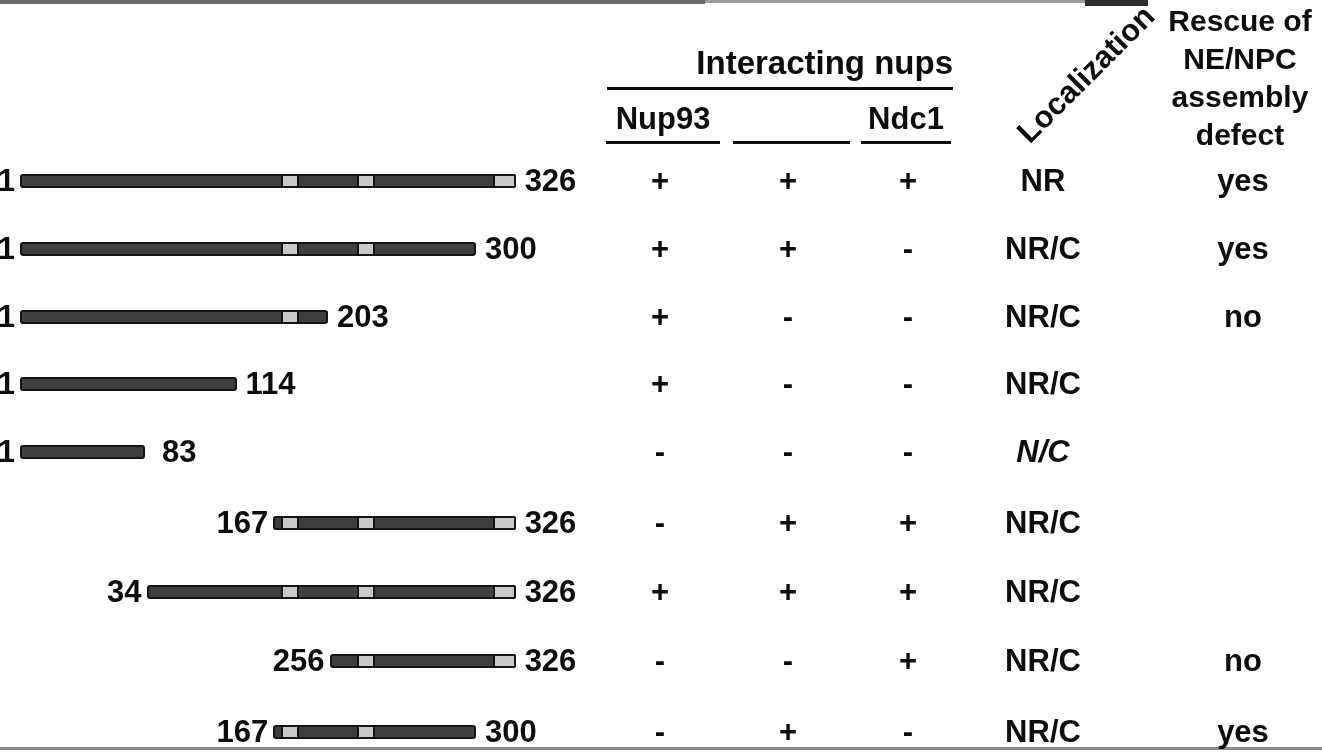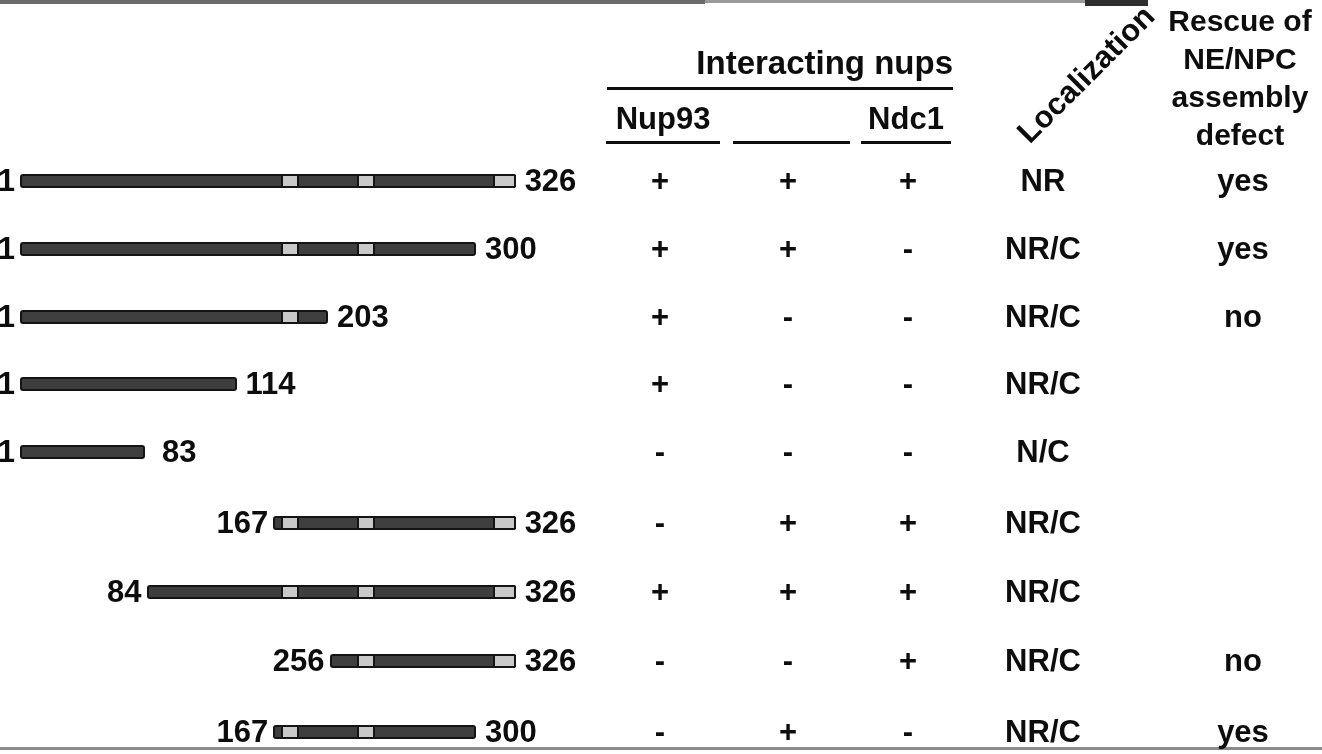--- a/index.html
+++ b/index.html
@@ -125,39 +125,39 @@
         <div class="cell" style="left: 968px; top: 362px; width: 150px;">NR/C</div>
         <div class="cell" style="left: 1168px; top: 362px; width: 150px;"></div>
       </div>
       <div>
         <div class="res-label" style="left: -89px; top: 432px; width: 104px; text-align: right;">1</div>
         <div class="bar" style="left: 20px; top: 445px; width: 125.05px; background: rgb(63, 63, 63); border-color: rgb(20, 20, 20);"></div>
         <div class="res-label" style="left: 154.05px; top: 432px; width: 130px; text-align: left; margin-left: 8px;">83</div>
         <div class="cell" style="left: 625px; top: 430px; width: 70px;">-</div>
         <div class="cell" style="left: 753px; top: 430px; width: 70px;">-</div>
         <div class="cell" style="left: 873px; top: 430px; width: 70px;">-</div>
-        <div class="cell" style="left: 968px; top: 430px; width: 150px;">N/C</div>
+        <div class="cell" style="left: 968px; top: 430px; width: 150px; font-style: italic;">N/C</div>
         <div class="cell" style="left: 1168px; top: 430px; width: 150px;"></div>
       </div>
       <div>
         <div class="res-label" style="left: 164.15px; top: 503px; width: 104px; text-align: right;">167</div>
         <div class="bar" style="left: 273.15px; top: 516px; width: 242.475px; background: rgb(63, 63, 63); border-color: rgb(20, 20, 20);">
           <div class="band" style="left: 5.625px; width: 18.3px; background: rgb(201, 201, 201); border-color: rgb(20, 20, 20);"></div>
           <div class="band" style="left: 81.875px; width: 18.3px; background: rgb(201, 201, 201); border-color: rgb(20, 20, 20);"></div>
           <div class="band" style="left: 217.6px; width: 22.875px; background: rgb(201, 201, 201); border-color: rgb(20, 20, 20);"></div>
         </div>
         <div class="res-label" style="left: 524.625px; top: 503px; width: 130px; text-align: left;">326</div>
         <div class="cell" style="left: 625px; top: 501px; width: 70px;">-</div>
         <div class="cell" style="left: 753px; top: 501px; width: 70px;">+</div>
         <div class="cell" style="left: 873px; top: 501px; width: 70px;">+</div>
         <div class="cell" style="left: 968px; top: 501px; width: 150px;">NR/C</div>
         <div class="cell" style="left: 1168px; top: 501px; width: 150px;"></div>
       </div>
       <div>
-        <div class="res-label" style="left: 37.575px; top: 572px; width: 104px; text-align: right;">84</div>
+        <div class="res-label" style="left: 37.575px; top: 572px; width: 104px; text-align: right;">34</div>
         <div class="bar" style="left: 146.575px; top: 585px; width: 369.05px; background: rgb(63, 63, 63); border-color: rgb(20, 20, 20);">
           <div class="band" style="left: 132.2px; width: 18.3px; background: rgb(201, 201, 201); border-color: rgb(20, 20, 20);"></div>
           <div class="band" style="left: 208.45px; width: 18.3px; background: rgb(201, 201, 201); border-color: rgb(20, 20, 20);"></div>
           <div class="band" style="left: 344.175px; width: 22.875px; background: rgb(201, 201, 201); border-color: rgb(20, 20, 20);"></div>
         </div>
         <div class="res-label" style="left: 524.625px; top: 572px; width: 130px; text-align: left;">326</div>
         <div class="cell" style="left: 625px; top: 570px; width: 70px;">+</div>
         <div class="cell" style="left: 753px; top: 570px; width: 70px;">+</div>
         <div class="cell" style="left: 873px; top: 570px; width: 70px;">+</div>
         <div class="cell" style="left: 968px; top: 570px; width: 150px;">NR/C</div>

